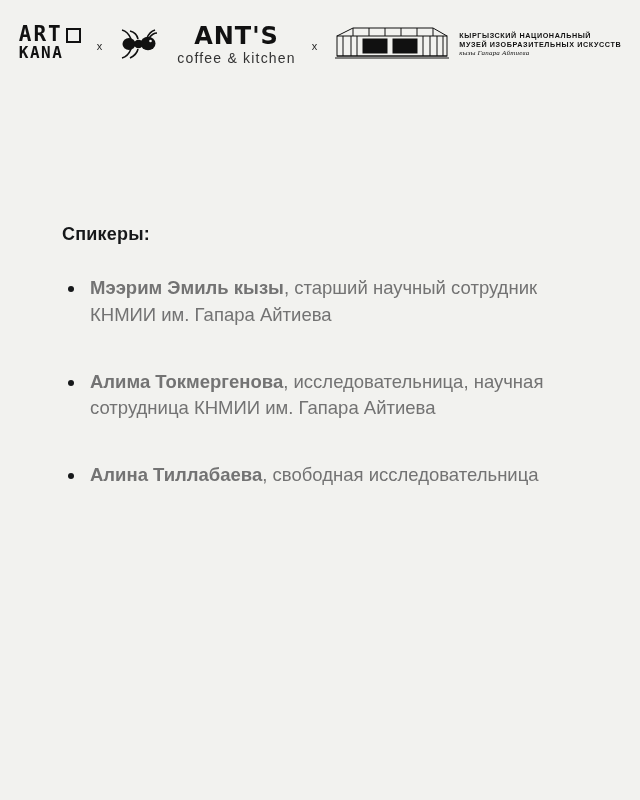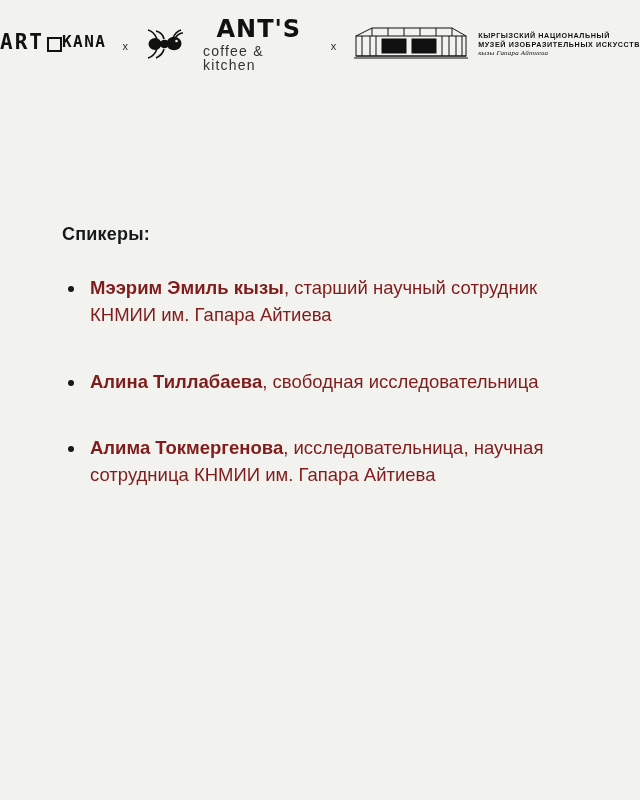--- a/index.html
+++ b/index.html
@@ -23,21 +23,21 @@
     justify-content: center;
     gap: 14px;
     padding: 22px 0 0 0;
     height: 66px;
     box-sizing: border-box;
   }
 
   
   .artkana {
     display: flex;
-    flex-direction: row;
+    flex-direction: column;
     align-items: flex-start;
     line-height: 0.92;
     transform: translateY(-1px);
     text-align: center;
   }
   .artkana .line {
     font-family: "DejaVu Sans Mono", monospace;
     font-weight: 700;
     font-size: 21px;
     letter-spacing: 2px;
@@ -144,21 +144,21 @@
     list-style: none;
     margin: 0;
     padding: 0;
   }
   ul.speakers li {
     position: relative;
     padding-left: 28px;
     margin-bottom: 40px;
     font-size: 18.5px;
     line-height: 1.45;
-    color: #7f1d1d;
+    color: #737373;
   }
   ul.speakers li:last-child {
     margin-bottom: 0;
   }
   ul.speakers li::before {
     content: "";
     position: absolute;
     left: 6px;
     top: 11px;
     width: 6px;
@@ -240,19 +240,19 @@
 </div>
 
 <div class="content">
   <h1 class="heading">Спикеры:</h1>
 
   <ul class="speakers">
     <li>
       <span class="nm">Мээрим Эмиль кызы</span><span class="rest">, старший научный сотрудник КНМИИ им. Гапара Айтиева</span>
     </li>
     <li>
-      <span class="nm">Алина Тиллабаева</span><span class="rest">, свободная исследовательница</span>
+      <span class="nm">Алима Токмергенова</span><span class="rest">, исследовательница, научная сотрудница КНМИИ им. Гапара Айтиева</span>
     </li>
     <li>
-      <span class="nm">Алима Токмергенова</span><span class="rest">, исследовательница, научная сотрудница КНМИИ им. Гапара Айтиева</span>
+      <span class="nm">Алина Тиллабаева</span><span class="rest">, свободная исследовательница</span>
     </li>
   </ul>
 </div>
 
 </body></html>

